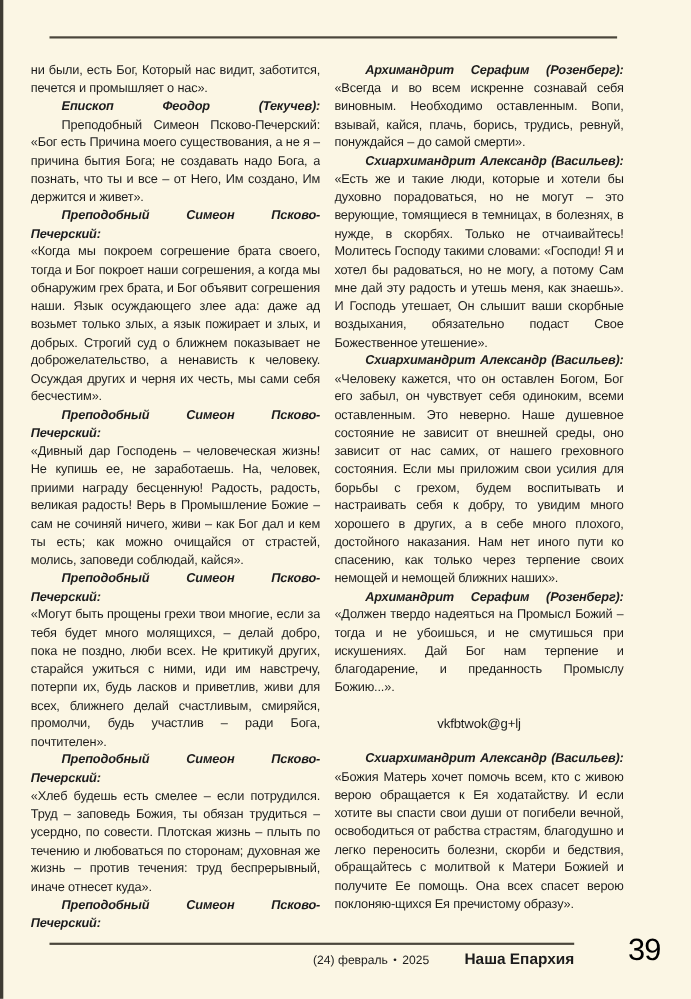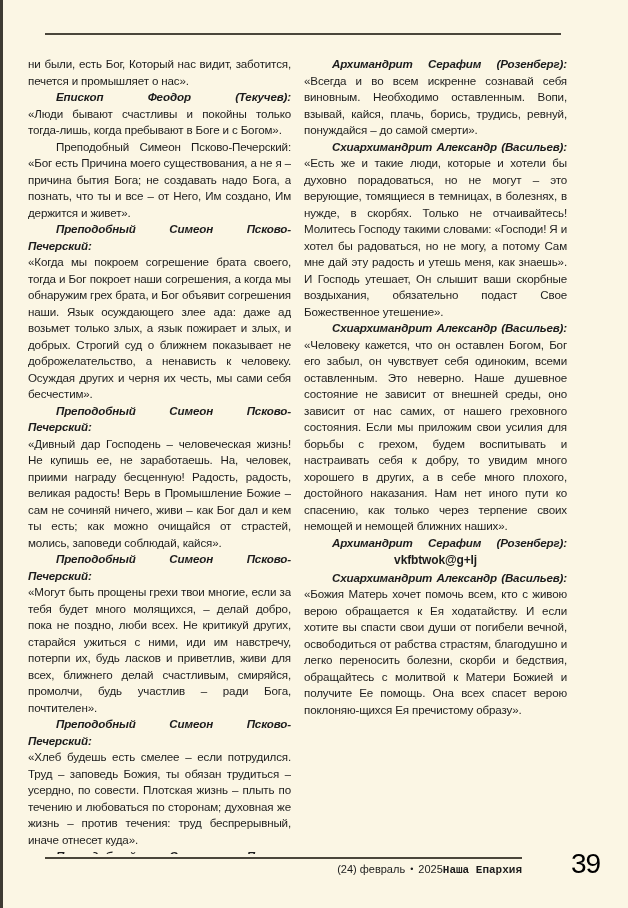--- a/index.html
+++ b/index.html
@@ -15,64 +15,64 @@
     display:flex;gap:13px;overflow:hidden;
   }
   .col{width:263px;height:100%;overflow:hidden;}
   .col p{margin:0;font-size:11.6px;line-height:16.5px;letter-spacing:-0.15px;}
   .para{text-align:justify;}
   .head{
     font-weight:bold;font-style:italic;
     text-align:justify;text-align-last:justify;text-indent:28px;
   }
   .head.plain{font-weight:normal;font-style:normal;}
-  .divider-line{text-align:center;font-weight:bold;margin:1px 0 !important;font-size:12px !important;}
+  .divider-line{text-align:center;font-weight:normal;margin:16px 0 !important;font-size:12px !important;}
   .bottom-rule{position:absolute;left:45px;top:857px;width:477px;height:2px;background:#4a463b;}
   .footer-meta{
     position:absolute;left:45px;top:863px;width:477px;text-align:right;
     font-size:11px;letter-spacing:0;white-space:nowrap;
   }
   .footer-meta .bullet{margin:0 5px;font-size:9px;vertical-align:1px;}
-  .footer-meta .brand{font-weight:bold;font-size:11px;margin-left:0;font-family:Liberation Mono, monospace;}
+  .footer-meta .brand{font-weight:bold;font-size:14px;margin-left:32px;}
   .page-number{
     position:absolute;left:571px;top:848px;
     font-size:28px;letter-spacing:-1px;color:#000000;
   }
 </style>
 </head>
 <body>
 
 <div class="left-border"></div>
 <div class="top-rule"></div>
 
 <div class="content">
   <div class="col">
       <p class="para">ни были, есть Бог, Который нас видит, заботится, печется и промышляет о нас».</p>
       <p class="head">Епископ Феодор (Текучев):</p>
-      <p class="para">«Люди бывают счастливы и покойны только тогда-лишь, когда пребывают в Боге и с Богом».</p>
       <p class="head plain">Преподобный Симеон Псково-Печерский:</p>
       <p class="para">«Бог есть Причина моего существования, а не я – причина бытия Бога; не создавать надо Бога, а познать, что ты и все – от Него, Им создано, Им держится и живет».</p>
       <p class="head">Преподобный Симеон Псково-Печерский:</p>
       <p class="para">«Когда мы покроем согрешение брата своего, тогда и Бог покроет наши согрешения, а когда мы обнаружим грех брата, и Бог объявит согрешения наши. Язык осуждающего злее ада: даже ад возьмет только злых, а язык пожирает и злых, и добрых. Строгий суд о ближнем показывает не доброжелательство, а ненависть к человеку. Осуждая других и черня их честь, мы сами себя бесчестим».</p>
       <p class="head">Преподобный Симеон Псково-Печерский:</p>
       <p class="para">«Дивный дар Господень – человеческая жизнь! Не купишь ее, не заработаешь. На, человек, приими награду бесценную! Радость, радость, великая радость! Верь в Промышление Божие – сам не сочиняй ничего, живи – как Бог дал и кем ты есть; как можно очищайся от страстей, молись, заповеди соблюдай, кайся».</p>
       <p class="head">Преподобный Симеон Псково-Печерский:</p>
       <p class="para">«Могут быть прощены грехи твои многие, если за тебя будет много молящихся, – делай добро, пока не поздно, люби всех. Не критикуй других, старайся ужиться с ними, иди им навстречу, потерпи их, будь ласков и приветлив, живи для всех, ближнего делай счастливым, смиряйся, промолчи, будь участлив – ради Бога, почтителен».</p>
       <p class="head">Преподобный Симеон Псково-Печерский:</p>
       <p class="para">«Хлеб будешь есть смелее – если потрудился. Труд – заповедь Божия, ты обязан трудиться – усердно, по совести. Плотская жизнь – плыть по течению и любоваться по сторонам; духовная же жизнь – против течения: труд беспрерывный, иначе отнесет куда».</p>
       <p class="head">Преподобный Симеон Псково-Печерский:</p>
     </div>
   <div class="col">
       <p class="head">Архимандрит Серафим (Розенберг):</p>
       <p class="para">«Всегда и во всем искренне сознавай себя виновным. Необходимо оставленным. Вопи, взывай, кайся, плачь, борись, трудись, ревнуй, понуждайся – до самой смерти».</p>
       <p class="head">Схиархимандрит Александр (Васильев):</p>
       <p class="para">«Есть же и такие люди, которые и хотели бы духовно порадоваться, но не могут – это верующие, томящиеся в темницах, в болезнях, в нужде, в скорбях. Только не отчаивайтесь! Молитесь Господу такими словами: «Господи! Я и хотел бы радоваться, но не могу, а потому Сам мне дай эту радость и утешь меня, как знаешь». И Господь утешает, Он слышит ваши скорбные воздыхания, обязательно подаст Свое Божественное утешение».</p>
       <p class="head">Схиархимандрит Александр (Васильев):</p>
       <p class="para">«Человеку кажется, что он оставлен Богом, Бог его забыл, он чувствует себя одиноким, всеми оставленным. Это неверно. Наше душевное состояние не зависит от внешней среды, оно зависит от нас самих, от нашего греховного состояния. Если мы приложим свои усилия для борьбы с грехом, будем воспитывать и настраивать себя к добру, то увидим много хорошего в других, а в себе много плохого, достойного наказания. Нам нет иного пути ко спасению, как только через терпение своих немощей и немощей ближних наших».</p>
       <p class="head">Архимандрит Серафим (Розенберг):</p>
+      <p class="para">«Должен твердо надеяться на Промысл Божий – тогда и не убоишься, и не смутишься при искушениях. Дай Бог нам терпение и благодарение, и преданность Промыслу Божию...».</p>
       <p class="divider-line">vkfbtwok@g+lj</p>
       <p class="head">Схиархимандрит Александр (Васильев):</p>
       <p class="para">«Божия Матерь хочет помочь всем, кто с живою верою обращается к Ея ходатайству. И если хотите вы спасти свои души от погибели вечной, освободиться от рабства страстям, благодушно и легко переносить болезни, скорби и бедствия, обращайтесь с молитвой к Матери Божией и получите Ее помощь. Она всех спасет верою поклоняю-щихся Ея пречистому образу».</p>
     </div>
 </div>
 
 <div class="bottom-rule"></div>
 <div class="footer-meta">
   <span>(24) февраль</span><span class="bullet">•</span><span>2025</span><span class="brand">Наша Епархия</span>
 </div>

